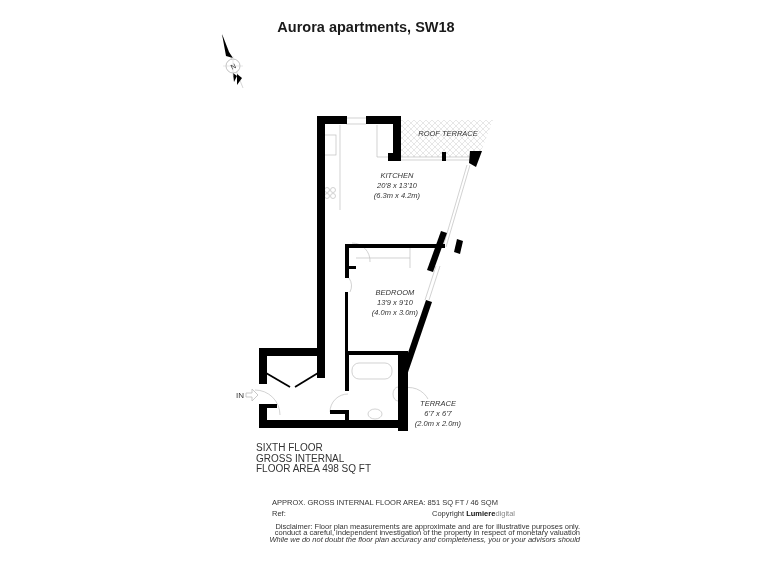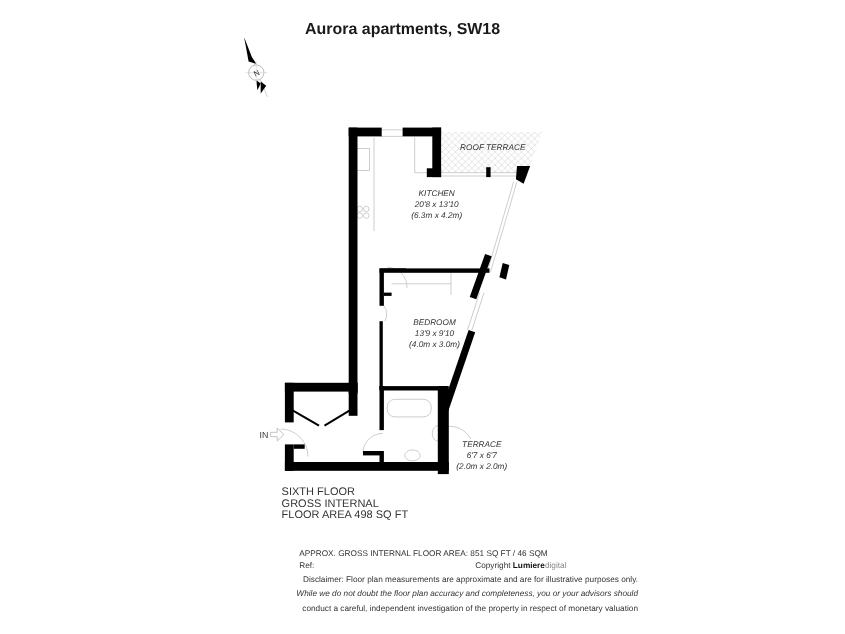--- a/index.html
+++ b/index.html
@@ -159,13 +159,13 @@
 
 <div class="approx">APPROX. GROSS INTERNAL FLOOR AREA: 851 SQ FT / 46 SQM</div>
 <div class="ref">Ref:</div>
 <div class="copy">
   <span>Copyright</span>
   <b>Lumiere</b><span class="dig">digital</span>
 </div>
 
 <div class="disc" style="top:520px;">Disclaimer: Floor plan measurements are approximate and are for illustrative purposes only.</div>
 <div class="disc" style="top:533px;font-style:italic;">While we do not doubt the floor plan accuracy and completeness, you or your advisors should</div>
-<div class="disc" style="top:546px;">conduct a careful, independent investigation of the property in respect of monetary valuation</div>
+<div class="disc" style="top:526px;">conduct a careful, independent investigation of the property in respect of monetary valuation</div>
 
 </body></html>

